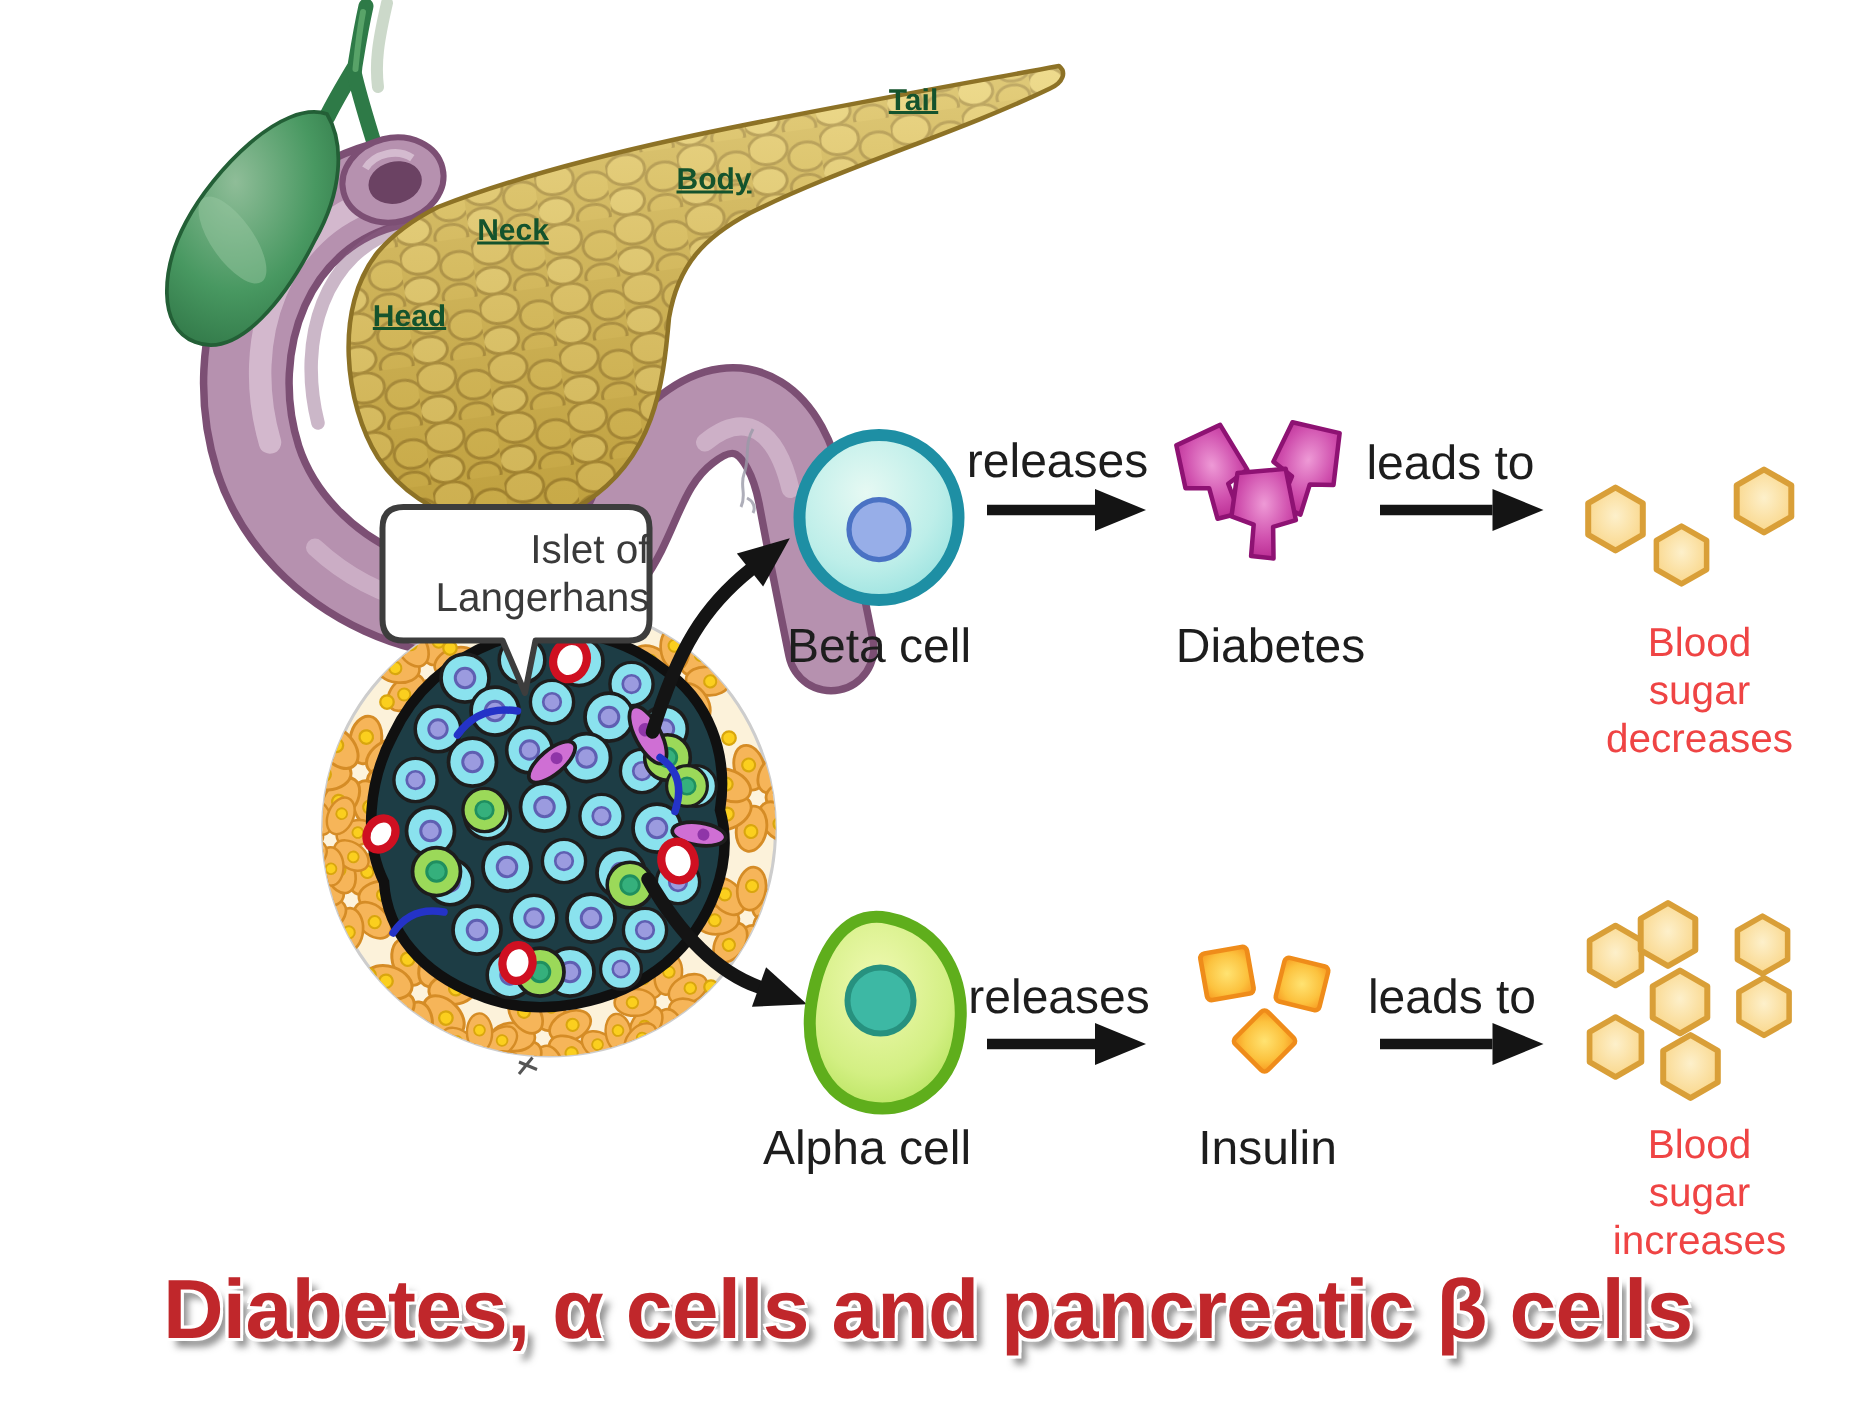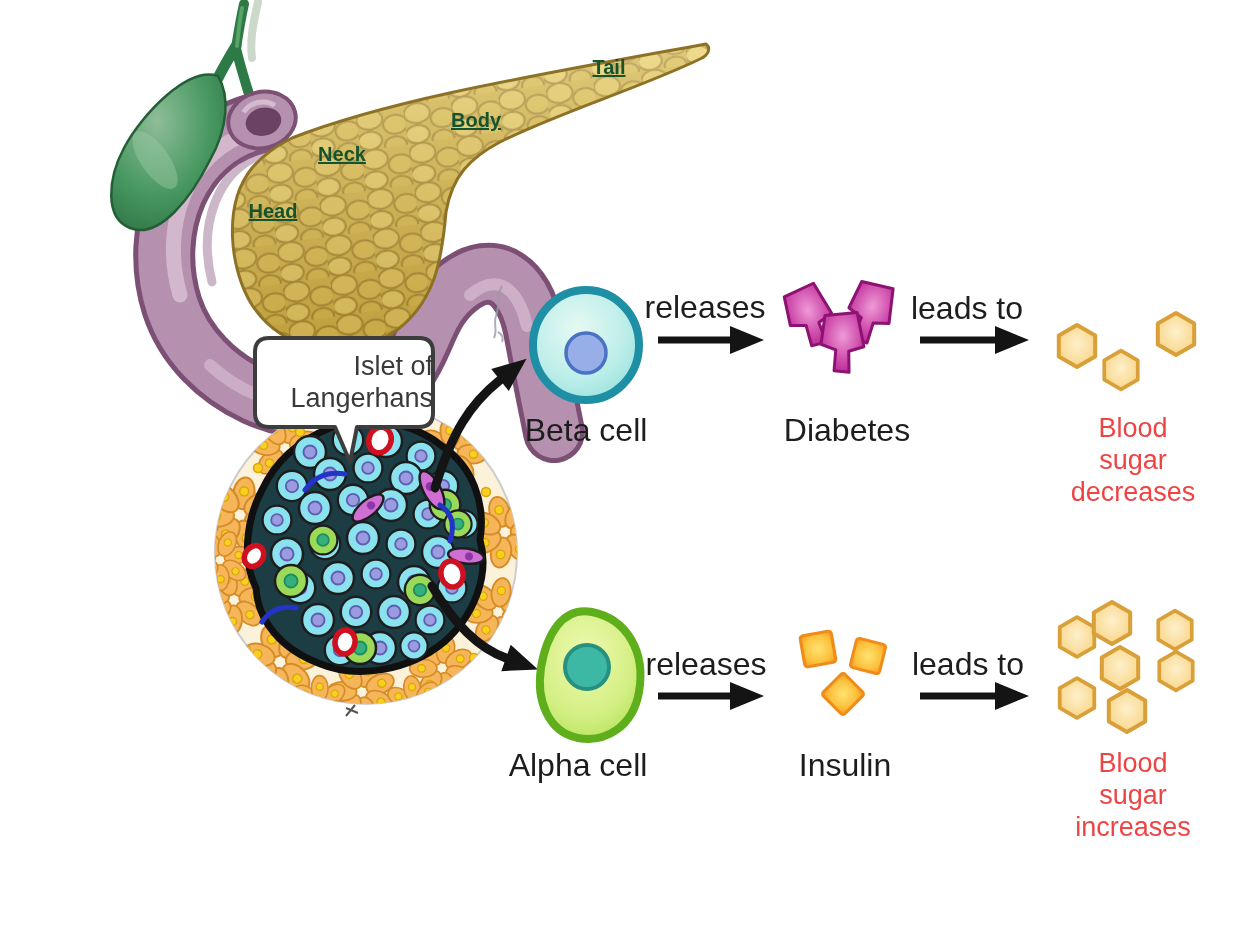--- a/index.html
+++ b/index.html
@@ -317,13 +317,14 @@
 
   <div class="lbl flow" style="left:706px;top:646px;">releases</div>
   <div class="lbl flow" style="left:968px;top:646px;">leads to</div>
   <div class="lbl cellname" style="left:578px;top:747px;">Alpha cell</div>
   <div class="lbl cellname" style="left:845px;top:747px;">Insulin</div>
   <div class="twoline" style="left:1133px;top:747px;">
     <div>Blood sugar</div>
     <div>increases</div>
   </div>
 
+  <div class="page-title">Diabetes, α cells and pancreatic β cells</div>
 </div>
 
 </body></html>

